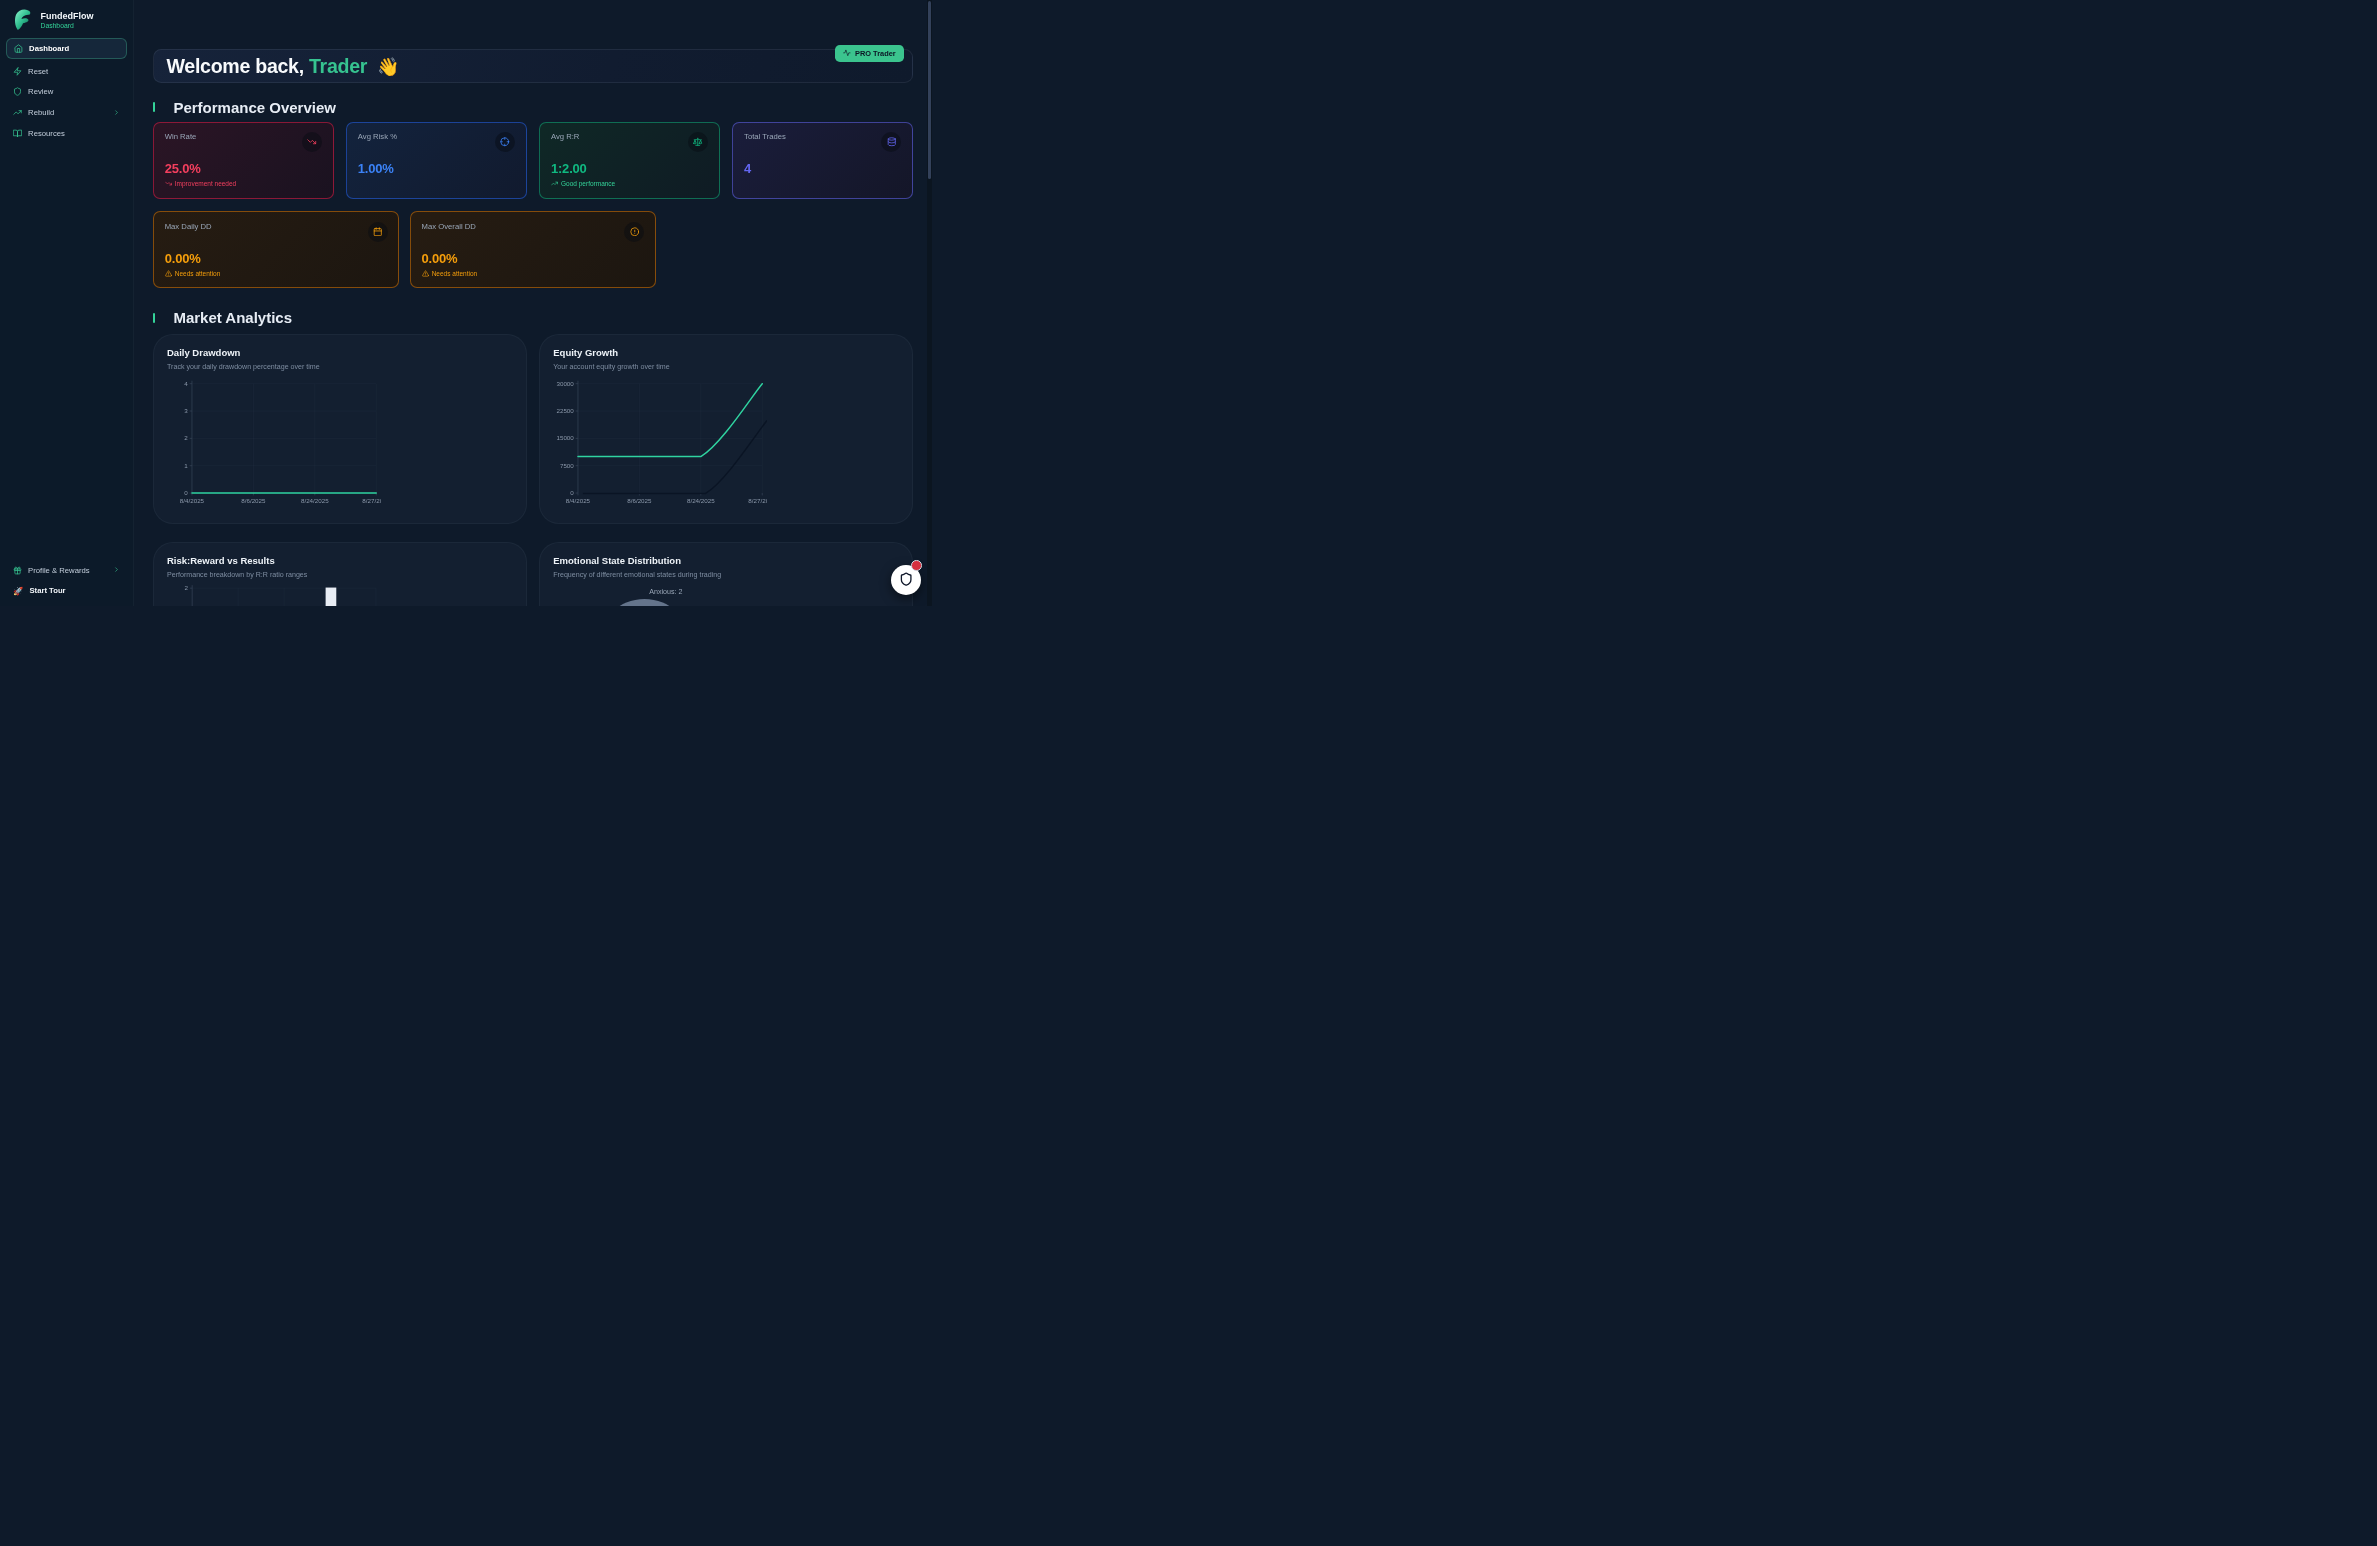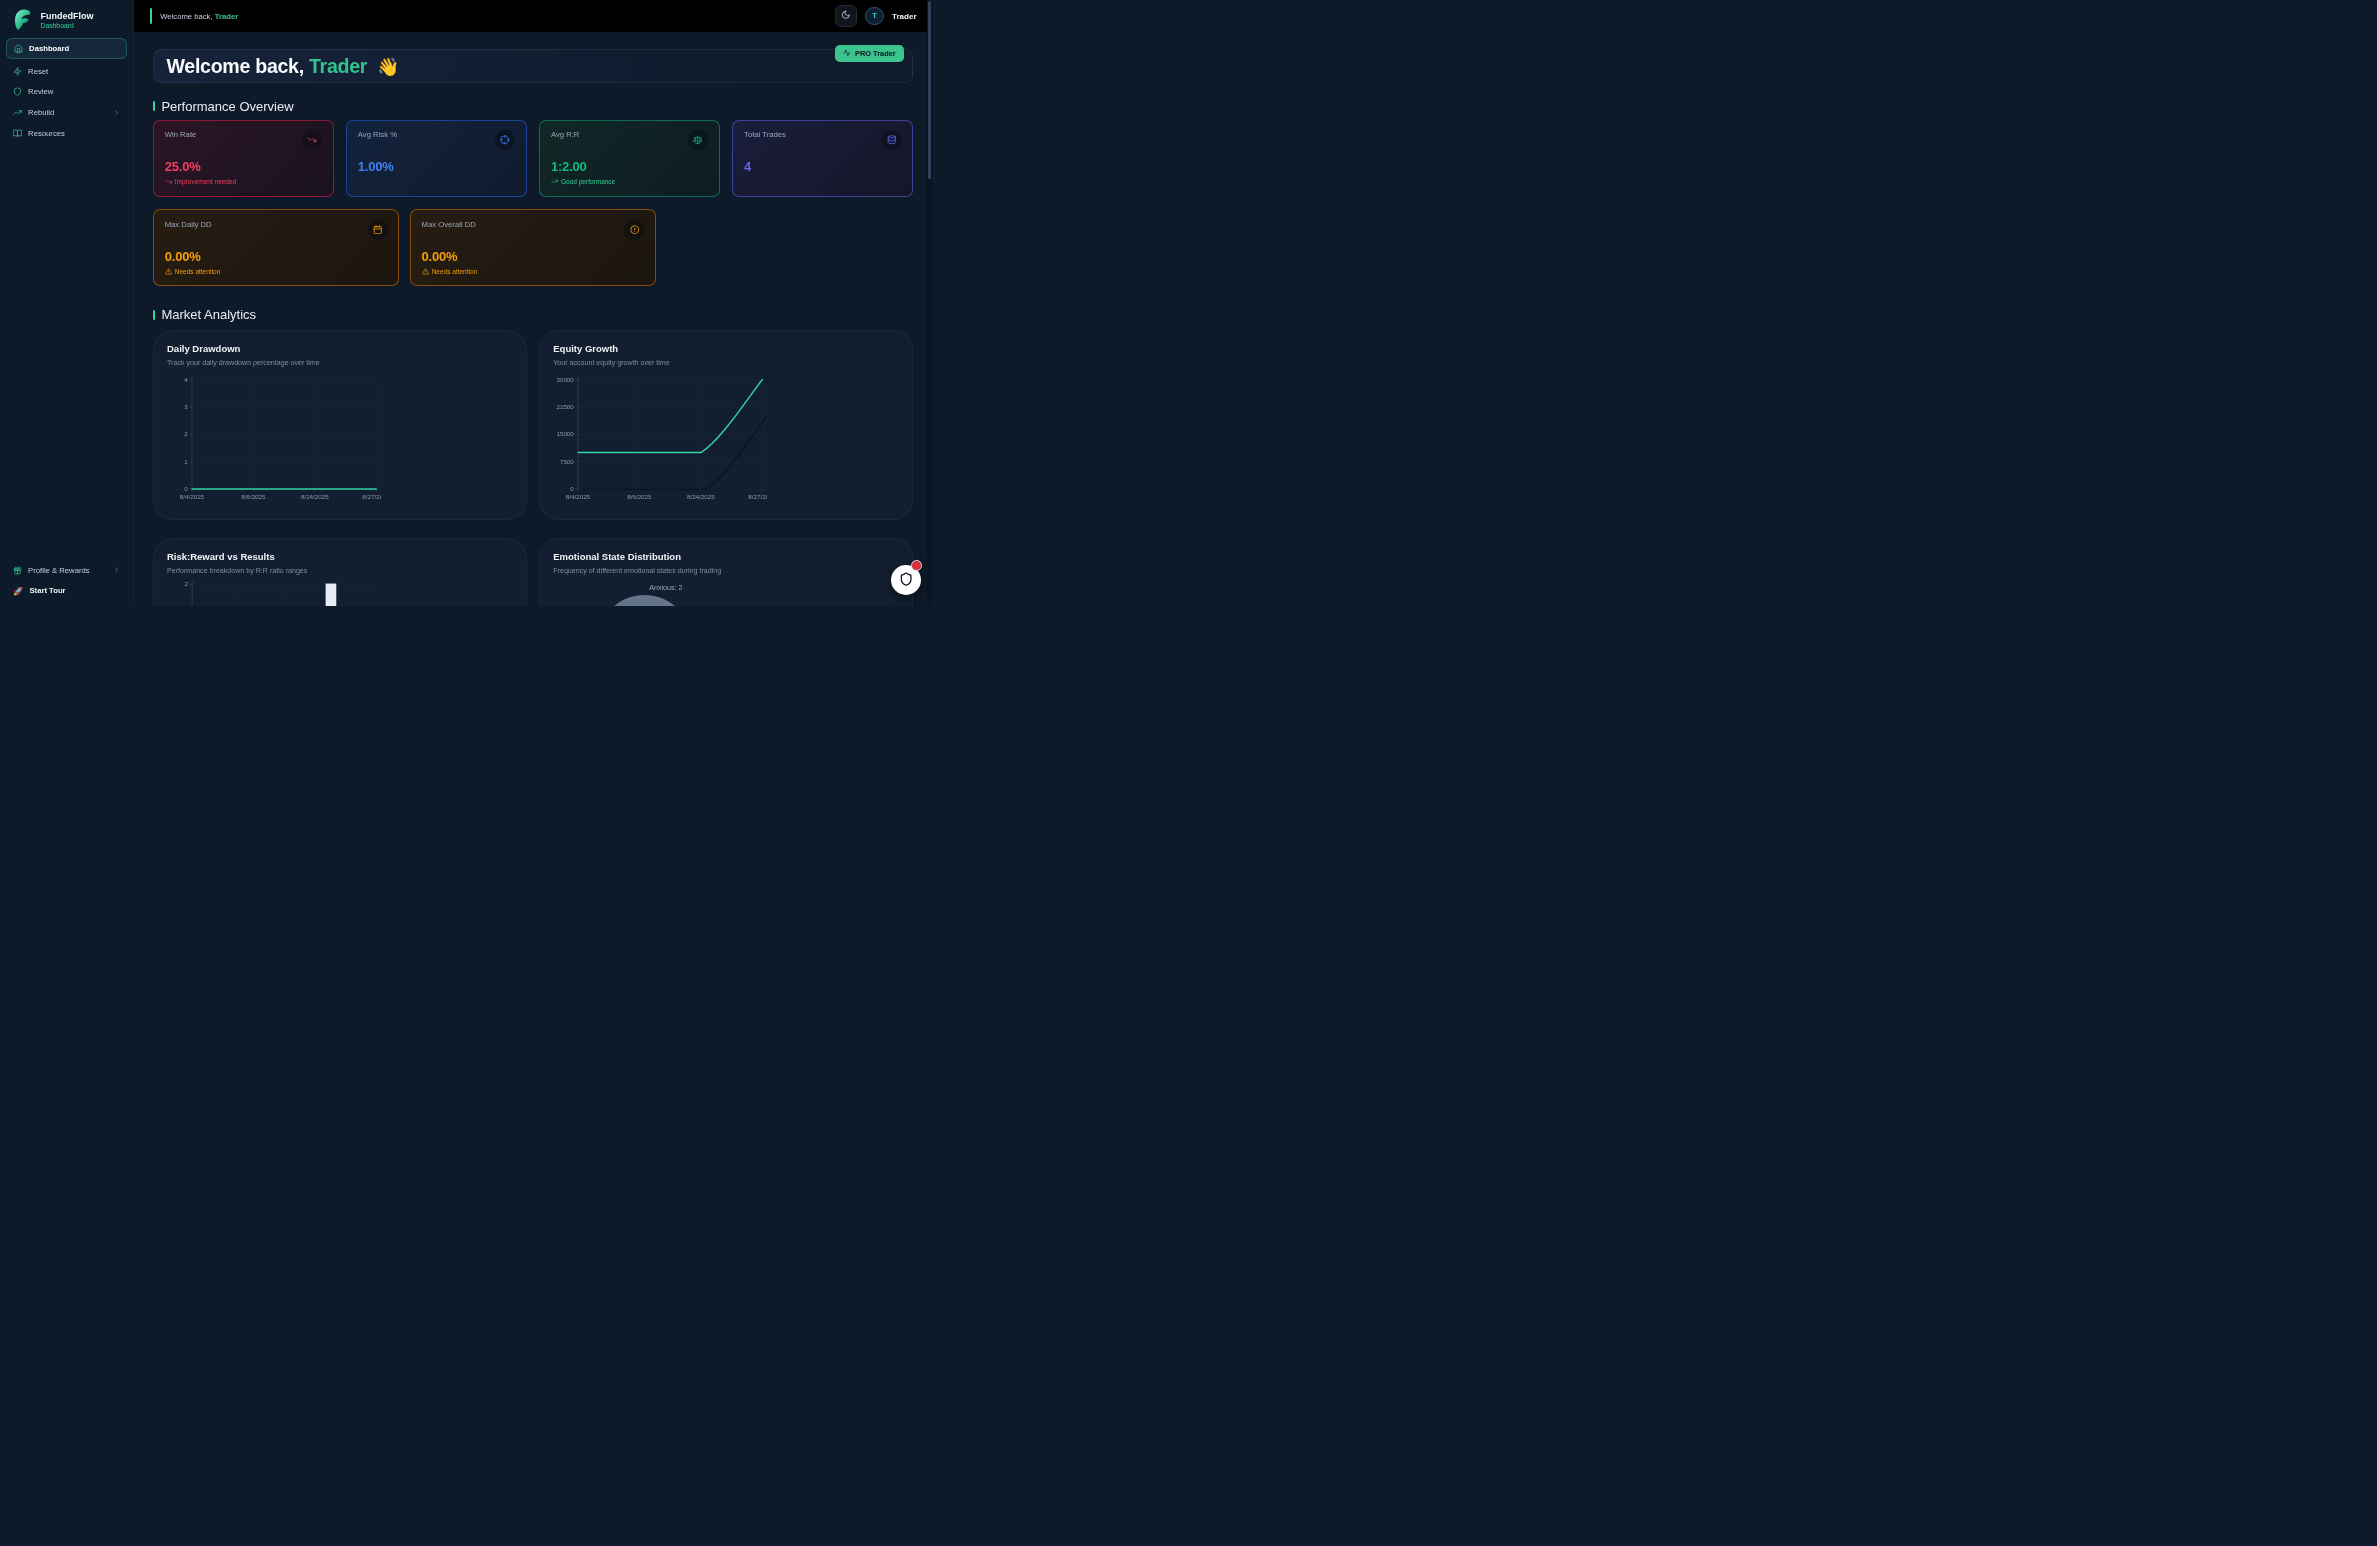--- a/index.html
+++ b/index.html
@@ -49,21 +49,21 @@
   .banner h1 .green { color:#36c390; }
   .banner .emoji { font-size:18px; color:#fbbf24; margin-left:4.8px; }
   .pro-badge { position:absolute; top:13px; right:28px; height:17px; padding:0 8.3px;
     border-radius:4.8px; background:#3bc48e; color:#0b1524; font-size:7.4px; font-weight:700;
     display:flex; align-items:center; gap:4.2px; z-index:6; }
   .pro-badge svg { width:7.7px; height:7.7px; }
 
   .section-head { display:flex; align-items:center; gap:6px; margin-top:15.5px; }
   .section-head.second { margin-top:21.4px; }
   .section-bar { width:2.4px; height:9.5px; border-radius:1.2px; background:#34d399; }
-  .section-title { font-size:13px; font-weight:400; color:#e7edf5; }
+  .section-title { font-size:15px; font-weight:700; color:#e7edf5;margin-left:12px; }
 
   .kpi-grid { display:grid; grid-template-columns:repeat(4,1fr); gap:12.5px; margin-top:6px; }
   .risk-grid { display:grid; grid-template-columns:repeat(3,1fr); gap:10.7px; margin-top:12.5px; }
   .card { height:77px; border-radius:7.1px; padding:9.5px 10.7px; display:flex; flex-direction:column; }
   .card-top { display:flex; justify-content:space-between; align-items:flex-start; }
   .card-label { font-size:7.7px; color:#9aa7b8; margin-top:0; }
   .icon-circle { width:20px; height:20px; border-radius:50%; background:rgba(6,10,18,0.45);
     display:flex; align-items:center; justify-content:center; }
   .card-value { margin-top:auto; font-size:13px; font-weight:800; letter-spacing:-0.2px; }
   .card-status { height:8.3px; margin-top:3.6px; display:flex; align-items:center; gap:3px; font-size:6.5px; }
@@ -205,40 +205,20 @@
             </svg>
         </span>
       </div>
       <div class="nav-item" style="color:#f1f5f9;font-weight:700;">
         <span class="emoji rocket">🚀</span>
         <span>Start Tour</span>
       </div>
     </div>
   </aside>
 
-  <header class="topbar">
-    <span class="accent-bar"></span>
-    <span class="welcome">
-      <span>Welcome back,</span>
-      <span class="green">Trader</span>
-    </span>
-    <div class="topbar-right">
-      <div class="moon-btn">
-        <span>
-          <svg class="i" viewBox="0 0 24 24" style="stroke-width:1.8">
-              <path d="M12 3a6 6 0 0 0 9 9 9 9 0 1 1-9-9Z"></path>
-            </svg>
-        </span>
-      </div>
-      <div class="avatar">
-        <span>T</span>
-      </div>
-      <span class="user-name">Trader</span>
-    </div>
-  </header>
 
   <main>
     <div class="pro-badge">
       <span>
         <svg class="i" viewBox="0 0 24 24" style="width:7.7px;height:7.7px">
             <polyline points="22 12 18 12 15 21 9 3 6 12 2 12"></polyline>
           </svg>
       </span>
       <span>PRO Trader</span>
     </div>

